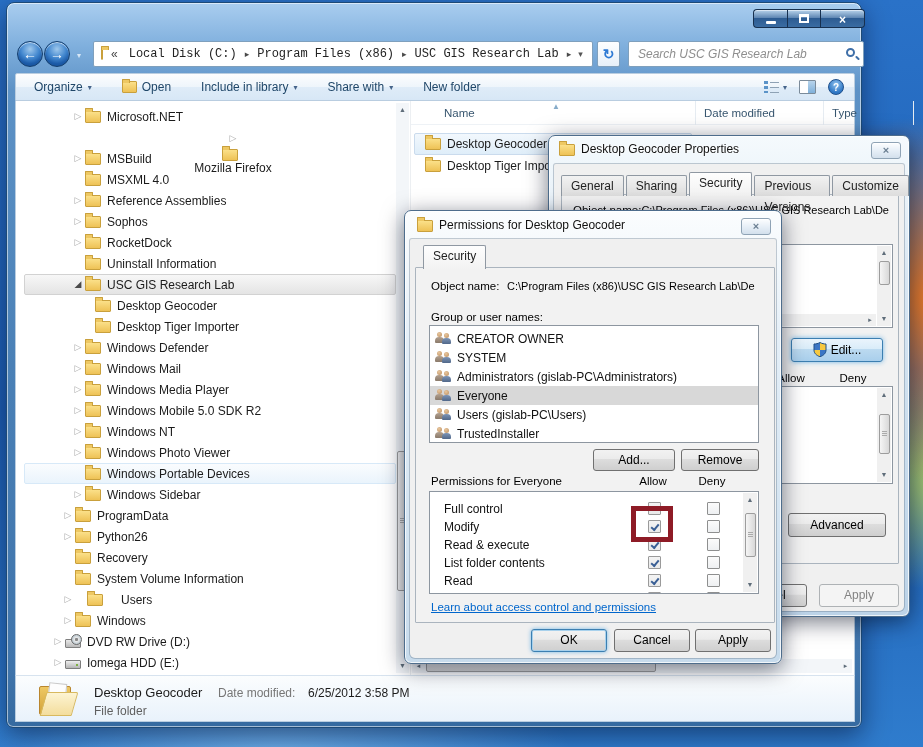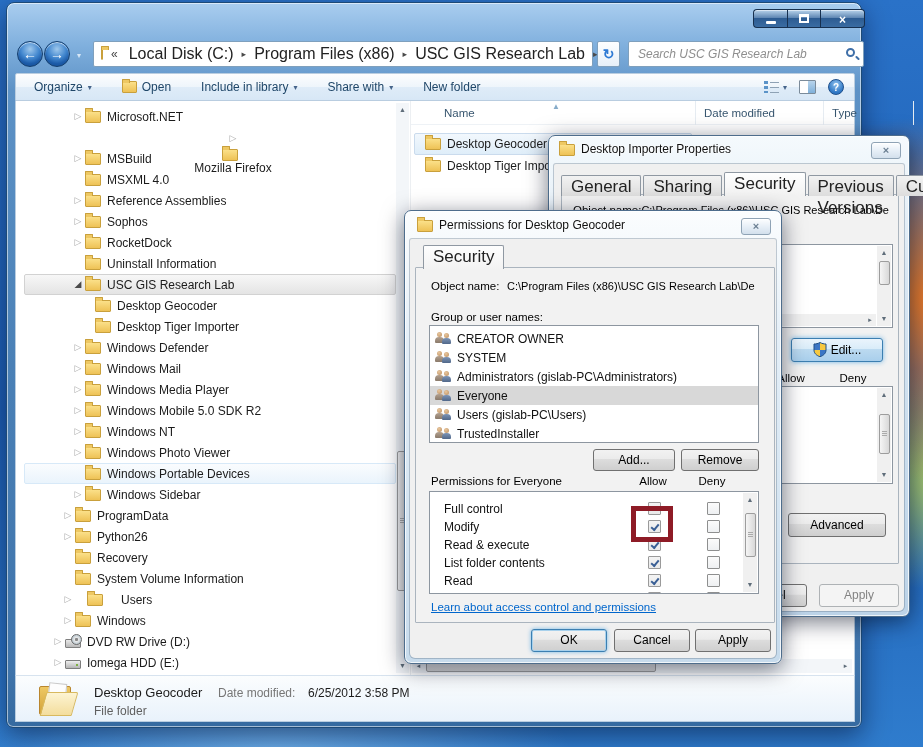--- a/index.html
+++ b/index.html
@@ -31,21 +31,21 @@
 
   
   .navbtn { position:absolute; width:26px; height:26px; border-radius:50%;
     border:1px solid #123d6d;
     background:radial-gradient(circle at 50% 30%, #9fc8ec 0%, #4186ce 45%, #1c5ba8 70%, #134a90 100%);
     box-shadow: inset 0 1px 1px rgba(255,255,255,.7); color:#fff; text-align:center;
     font-size:14px; font-weight:bold; line-height:24px; }
   .nav-drop { position:absolute; left:70px; top:48px; font-size:8px; color:#d7e7f6; }
   .crumbbar { position:absolute; left:86px; top:38px; width:500px; height:26px; background:#fff;
     border:1px solid #7fa0bd; border-radius:2px; display:flex; align-items:center; padding:0 4px; }
-  .crumb { font-size:16px; color:#222; padding:0 7px; white-space:nowrap; }
+  .crumb { font-size:12px; color:#222; padding:0 7px; white-space:nowrap;font-family:Liberation Mono, monospace; }
   .crumb-sep { font-size:9px; color:#4a4a4a; padding:0 1px; }
   .crumb-overflow { font-size:12px; color:#444; padding:0 4px 0 6px; }
   .crumb-dd { margin-left:auto; font-size:9px; color:#555; padding:0 6px; }
   .refreshbtn { position:absolute; left:590px; top:38px; width:23px; height:26px;
     background:linear-gradient(180deg,#fdfeff,#e6f0f9); border:1px solid #7fa0bd; border-radius:2px;
     color:#2d7ad4; font-size:14px; font-weight:bold; text-align:center; line-height:24px; }
   .searchbox { position:absolute; left:621px; top:38px; width:236px; height:26px; background:#fff;
     border:1px solid #7fa0bd; border-radius:2px; }
   .searchbox input { position:absolute; inset:0; border:none; outline:none; background:transparent;
     font-family:"Liberation Sans",sans-serif; font-size:12px; padding:0 26px 0 9px; color:#333; }
@@ -156,21 +156,21 @@
   .dlg-ficon { position:absolute; width:16px; height:12px; background:linear-gradient(180deg,#fbe089,#eec256);
     border:1px solid #c9a03c; border-radius:1px; }
   .dlg-ficon::before { content:""; position:absolute; left:-1px; top:-4px; width:6px; height:3px;
     background:#eec863; border:1px solid #c9a03c; border-bottom:none; border-radius:1px 1px 0 0; }
   .dlg-close { position:absolute; width:30px; height:17px; border:1px solid #8fa3b5; border-radius:3px;
     background:linear-gradient(180deg,#fdfeff,#e7eff7 50%,#d3e0ec 100%); color:#6b7f92; font-size:11px;
     font-weight:bold; text-align:center; line-height:15px; box-shadow:inset 0 1px 0 #fff; }
   .dlg-inner { position:absolute; left:5px; right:5px; top:28px; bottom:5px; background:#f0f0f0;
     border-radius:2px 2px 5px 5px; box-shadow:0 0 0 1px rgba(90,110,130,.35); }
 
-  .tab { position:absolute; height:21px; padding:0 9px; font-size:17px; line-height:21px; color:#222;
+  .tab { position:absolute; height:21px; padding:0 9px; font-size:12px; line-height:21px; color:#222;
     background:linear-gradient(180deg,#f2f2f2,#ddddDD); border:1px solid #8f98a2; border-bottom:none;
     border-radius:2px 2px 0 0; }
   .tab.active { height:24px; background:linear-gradient(180deg,#fefefe,#f2f2f2); z-index:3; }
   .tabpage { position:absolute; background:#f2f2f2; border:1px solid #aab4be; border-radius:1px; }
 
   .flabel { position:absolute; font-size:11.5px; color:#000; white-space:nowrap; }
   .fvalue { position:absolute; font-size:11px; color:#000; white-space:nowrap; overflow:hidden; }
   .listbox { position:absolute; background:#fff; border:1px solid #8d96a0; overflow:hidden; }
   .grow { display:flex; align-items:center; height:19px; padding-left:6px; }
   .grow.sel { background:#d8d8d8; }
@@ -468,21 +468,21 @@
         </div>
       <div class="dp-name" data-interactable="false">Desktop Geocoder</div>
       <div class="dp-dlabel" data-interactable="false">Date modified:</div>
       <div class="dp-dvalue" data-interactable="false">6/25/2012 3:58 PM</div>
       <div class="dp-type" data-interactable="false">File folder</div>
     </div>
   </div>
 
   <div class="dialog dlg-props" data-interactable="false">
     <span class="dlg-ficon" style="left:10px; top:8px;" data-interactable="false"></span>
-    <div class="dlg-title" style="left:32px;" data-interactable="false">Desktop Importer Properties</div>
+    <div class="dlg-title" style="left:32px;" data-interactable="false">Desktop Geocoder Properties</div>
     <div class="dlg-close" style="right:8px; top:6px;" data-interactable="true">×</div>
     <div class="dlg-inner" data-interactable="false"></div>
 
     <div data-interactable="false" style="position:absolute; left:12px; top:36px; display:flex; align-items:flex-end; gap:2px; z-index:2;">
         <div class="tab" data-interactable="true" style="position: relative;">General</div>
         <div class="tab" data-interactable="true" style="position: relative;">Sharing</div>
         <div class="tab active" data-interactable="true" style="position: relative;">Security</div>
         <div class="tab" data-interactable="true" style="position: relative;">Previous Versions</div>
         <div class="tab" data-interactable="true" style="position: relative;">Customize</div>
       </div>

